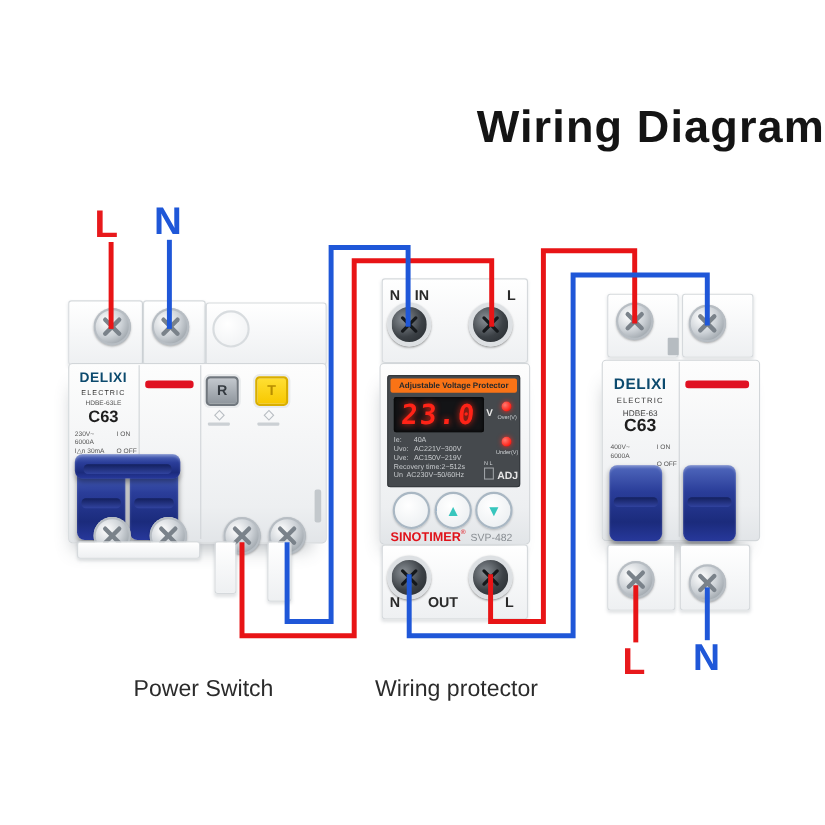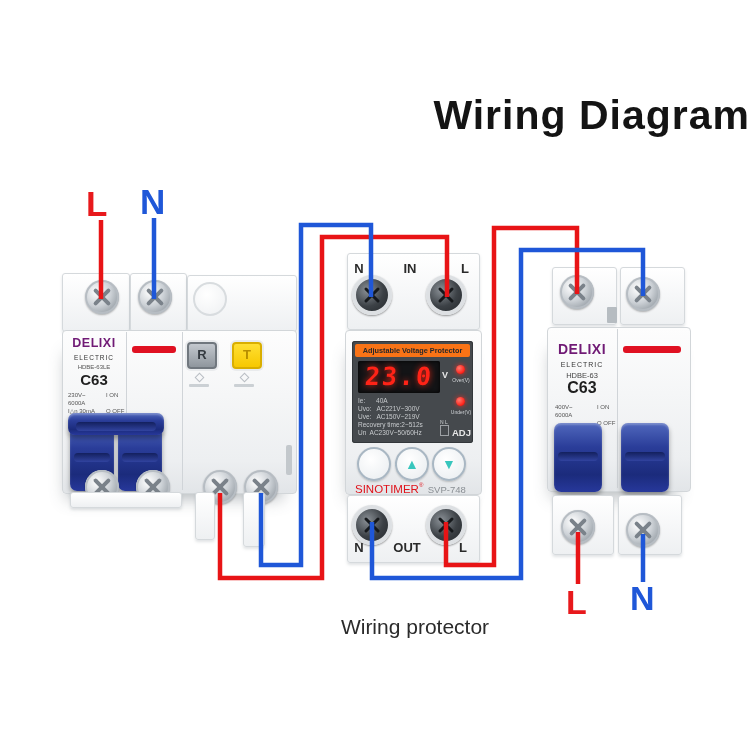--- a/index.html
+++ b/index.html
@@ -41,21 +41,21 @@
          background:radial-gradient(circle at 40% 35%,#fff,#eef0f2);}
 
   
   .toggle{background:linear-gradient(180deg,#5068bd 0%,#2a3d99 35%,#1b2b7c 75%,#27389b);
           border-radius:7px;box-shadow:inset 0 2px 2px rgba(255,255,255,.25),0 3px 5px rgba(0,0,0,.35);}
   .toggle::after{content:"";position:absolute;left:8%;right:8%;top:42%;height:9px;border-radius:4px;
           background:linear-gradient(180deg,#13205e,#31439f);}
 
   .redbar{height:7px;background:#e01122;border-radius:3px;}
 
-  .brand{color:#701a75;font-weight:800;letter-spacing:.5px;}
+  .brand{color:#0c4a6e;font-weight:800;letter-spacing:.5px;}
   .tinytext{color:#555;font-size:6px;line-height:8px;white-space:pre;}
 
   
   .btn-r{width:26px;height:23px;border-radius:4px;border:2px solid #70777e;
          background:linear-gradient(180deg,#c3c8ce,#8f969d);box-shadow:0 0 0 2px #e9ebed;
          color:#343a40;font-weight:800;font-size:13px;text-align:center;line-height:21px;}
   .btn-t{width:26px;height:23px;border-radius:4px;border:2px solid #d9ae00;
          background:linear-gradient(180deg,#ffdf33,#f7c800);box-shadow:0 0 0 2px #e9ebed;
          color:#b78e00;font-weight:800;font-size:13px;text-align:center;line-height:21px;}
   .mark{width:20px;height:3px;background:#cbd0d4;border-radius:1px;}
@@ -138,21 +138,21 @@
     <div class="abs screw" style="left:182px;top:200px;"></div>
     <div class="abs block" style="left:8px;top:222px;width:110px;height:14px;"></div>
     <div class="abs block" style="left:133px;top:222px;width:18px;height:46px;"></div>
     <div class="abs block" style="left:181px;top:222px;width:20px;height:53px;"></div>
   </div>
 
   <div class="abs" style="left:345px;top:253px;width:135px;height:310px;">
 
     <div class="abs block" style="left:2px;top:0;width:131px;height:75px;"></div>
     <div class="abs term-lbl" style="left:2px;top:8px;width:24px;text-align:center;">N</div>
-    <div class="abs term-lbl" style="left:50px;top:8px;width:30px;text-align:center;">IN</div>
+    <div class="abs term-lbl" style="left:32px;top:8px;width:30px;text-align:left;">IN</div>
     <div class="abs term-lbl" style="left:108px;top:8px;width:24px;text-align:center;">L</div>
     <div class="abs screw-dark" style="left:7px;top:22px;"></div>
     <div class="abs screw-dark" style="left:81px;top:22px;"></div>
 
     <div class="abs body" style="left:0;top:77px;width:135px;height:163px;"></div>
 
     <div class="abs vp-panel" style="left:7px;top:88px;width:121px;height:102px;">
       <div class="abs vp-titlebar" style="left:3px;top:3px;width:115px;height:13px;">Adjustable Voltage Protector</div>
       <div class="abs vp-display" style="left:6px;top:20px;width:82px;height:32px;">
         <div class="vp-digits">23.0</div>
@@ -176,29 +176,29 @@
       <span class="set-txt">SET</span>
     </div>
     <div class="abs roundbtn" style="left:50px;top:194px;">
       <span class="arrow-txt">▲</span>
     </div>
     <div class="abs roundbtn" style="left:87px;top:194px;">
       <span class="arrow-txt">▼</span>
     </div>
 
     <div class="abs" style="left:10px;top:226px;width:122px;white-space:nowrap;">
-      <span style="color:#e0121a;font-weight:400;font-size:11.5px;">SINOTIMER</span><span style="color:#e0121a;font-size:6px;vertical-align:super;">®</span>
-      <span style="color:#8a8f94;font-size:9.5px;">SVP-748</span>
+      <span style="color:#e0121a;font-weight:700;font-size:11.5px;">SINOTIMER</span><span style="color:#e0121a;font-size:6px;vertical-align:super;">®</span>
+      <span style="color:#8a8f94;font-size:9.5px;">SVP-482</span>
     </div>
 
     <div class="abs block" style="left:2px;top:242px;width:131px;height:66px;"></div>
     <div class="abs screw-dark" style="left:7px;top:252px;"></div>
     <div class="abs screw-dark" style="left:81px;top:252px;"></div>
     <div class="abs term-lbl" style="left:2px;top:287px;width:24px;text-align:center;">N</div>
-    <div class="abs term-lbl" style="left:44px;top:287px;width:36px;text-align:center;">OUT</div>
+    <div class="abs term-lbl" style="left:44px;top:287px;width:36px;">OUT</div>
     <div class="abs term-lbl" style="left:106px;top:287px;width:24px;text-align:center;">L</div>
   </div>
 
   <div class="abs" style="left:545px;top:265px;width:146px;height:290px;">
     <div class="abs block" style="left:7px;top:2px;width:63px;height:56px;"></div>
     <div class="abs block" style="left:75px;top:2px;width:63px;height:56px;"></div>
     <div class="abs" style="left:62px;top:42px;width:10px;height:16px;background:#b6bcc1;border-radius:1px;"></div>
     <div class="abs screw" style="left:15px;top:10px;"></div>
     <div class="abs screw" style="left:81px;top:12px;"></div>
 
@@ -220,20 +220,21 @@
 
     <div class="abs block" style="left:7px;top:230px;width:60px;height:58px;"></div>
     <div class="abs block" style="left:73px;top:230px;width:62px;height:58px;"></div>
     <div class="abs screw" style="left:16px;top:245px;"></div>
     <div class="abs screw" style="left:81px;top:248px;"></div>
   </div>
 
   <div class="abs io-label lbl-red" style="left:566px;top:585px;font-size:34px;">L</div>
   <div class="abs io-label lbl-blue" style="left:630px;top:581px;font-size:34px;">N</div>
 
+  <div class="abs caption" style="left:90px;width:190px;">Power Switch</div>
   <div class="abs caption" style="left:320px;width:190px;">Wiring protector</div>
 
   <svg class="abs wires" width="750" height="750" viewBox="0 0 750 750">
     <g fill="none" stroke="#e81416" stroke-width="4.5" stroke-linejoin="miter">
       <polyline points="101,220 101,299"></polyline>
       <polyline points="220,493 220,578 322,578 322,237 447,237 447,297"></polyline>
       <polyline points="446,522 446,565 494,565 494,228 577,228 577,294"></polyline>
       <polyline points="578,532 578,584"></polyline>
     </g>
     <g fill="none" stroke="#1f57d8" stroke-width="4.5" stroke-linejoin="miter">

